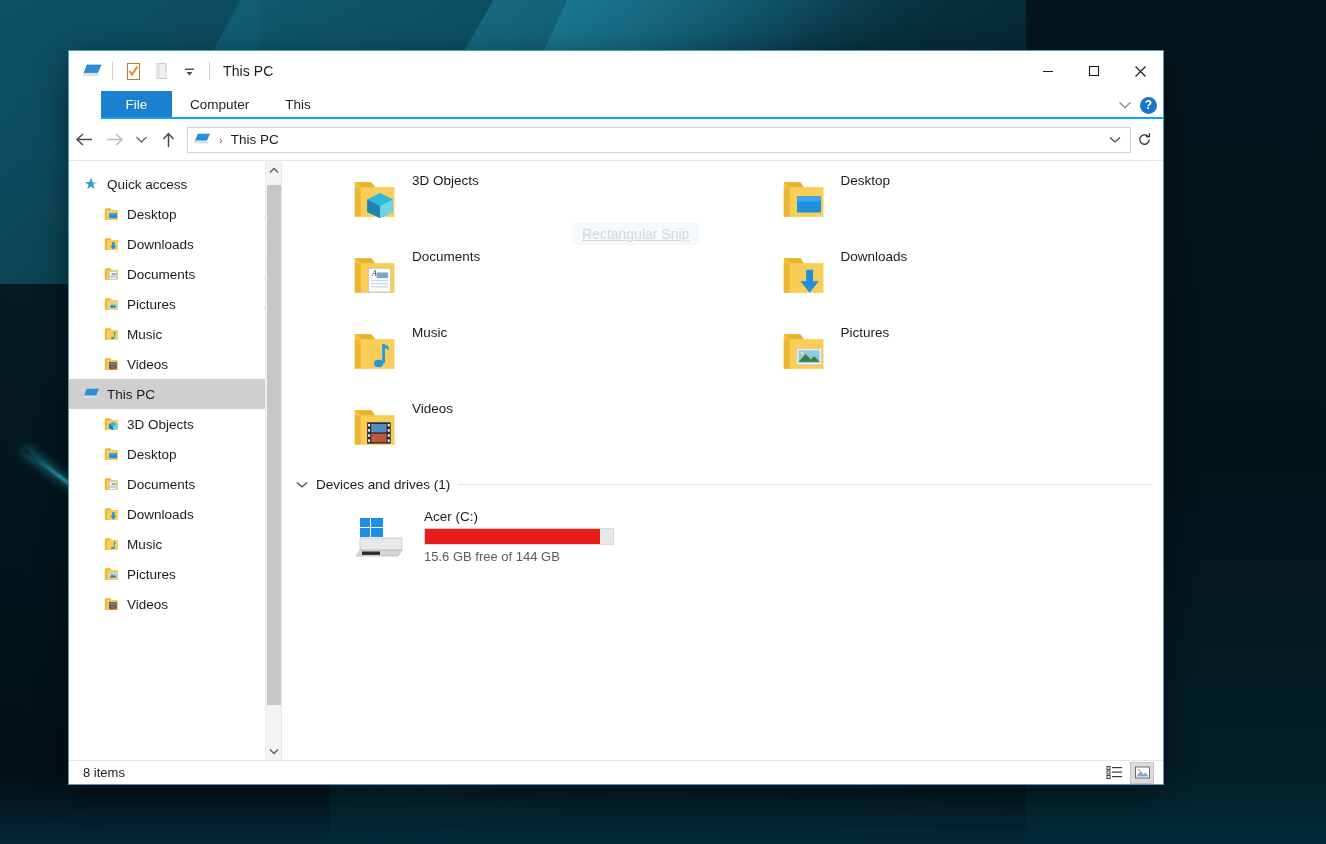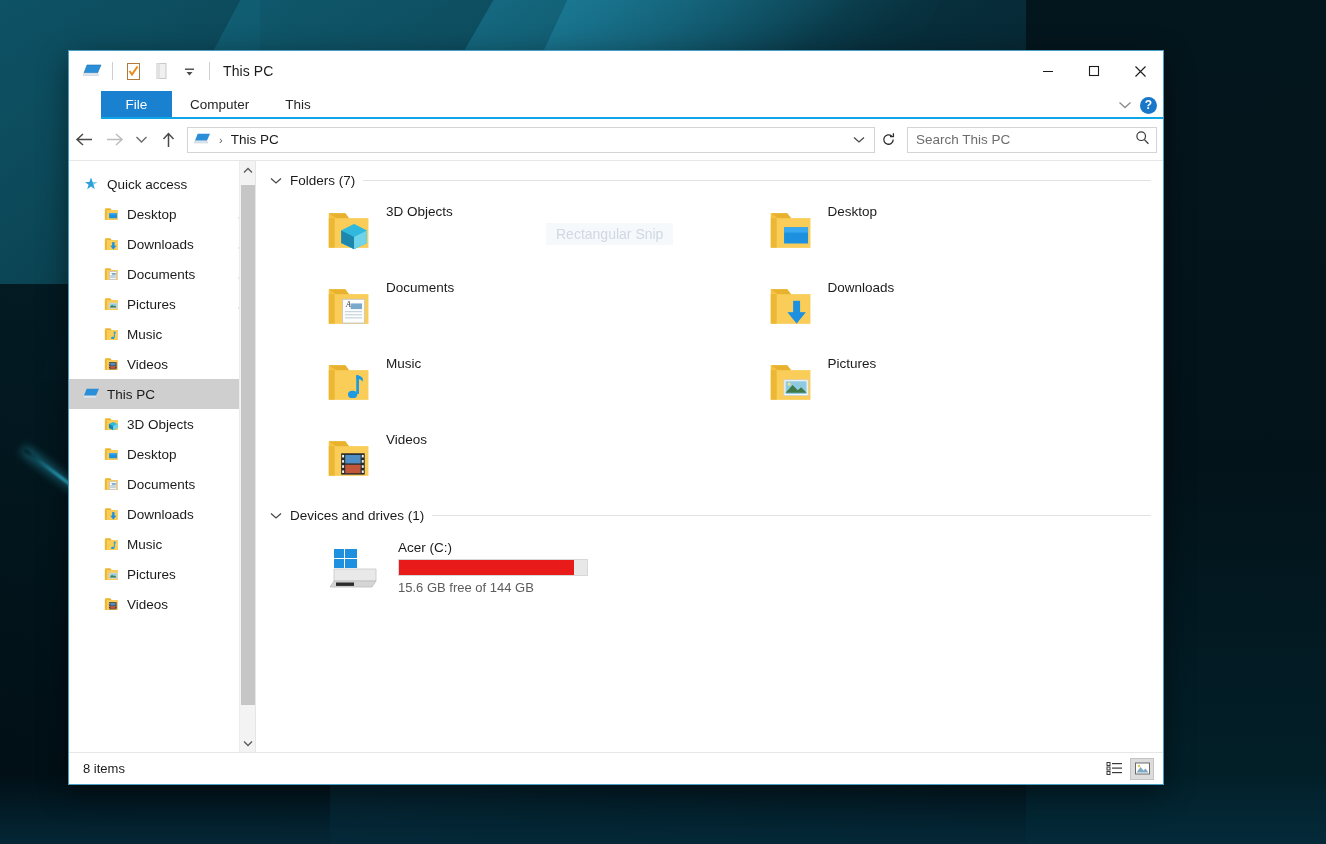--- a/index.html
+++ b/index.html
@@ -160,21 +160,21 @@
     flex: 1; border: none; outline: none;
     font-size: 13.5px; color: #555; font-family: inherit; background: transparent;
   }
   .searchbox input::placeholder { color: #6d6d6d; }
 
   
   .body {
     flex: 1; display: flex; min-height: 0; background: #fff;
   }
   .nav {
-    width: 187px; flex: none; position: relative;
+    width: 213px; flex: none; position: relative;
     background: #fff; border-right: 1px solid #e6e6e6;
     overflow: hidden;
   }
   .nav-inner { padding-top: 8px; }
   .nav-item {
     height: 30px; display: flex; align-items: center;
     font-size: 13.5px; color: #1b1b1b; position: relative;
     padding-right: 6px;
   }
   .nav-item.selected { background: #cfcfcf; }
@@ -234,26 +234,26 @@
     position: relative;
   }
   .drive-fill { height: 100%; background: #e81a1a; }
   .drive-free { font-size: 13px; color: #5c5c5c; }
 
   .watermark {
     position: absolute; left: 290px; top: 62px;
     font-size: 14px; color: rgba(120,140,165,0.30);
     background: rgba(220,232,245,0.25);
     padding: 3px 10px;
-    pointer-events: none; white-space: nowrap;
+    pointer-events: none; white-space: nowrap; text-decoration: underline;
   }
 
   
   .statusbar {
-    height: 32px; flex: none;
+    height: 24px; flex: none;
     border-top: 1px solid #e6e6e6;
     display: flex; align-items: center;
     padding: 0 10px 0 14px; background: #fff;
   }
   .status-text { font-size: 13px; color: #1b1b1b; }
   .view-btns { margin-left: auto; display: flex; gap: 6px; align-items: center; }
   .view-btn { width: 22px; height: 20px; display: flex; align-items: center; justify-content: center; }
   .view-btn.active { background: #dcdcdc; outline: 1px solid #c4c4c4; }
 </style>
 </head>
@@ -374,29 +374,20 @@
       </span>
     </div>
 
     <div class="refreshbtn">
       <svg width="15" height="15" viewBox="0 0 15 15">
         <path d="M12.2 7.5 a4.7 4.7 0 1 1 -1.5 -3.4" fill="none" stroke="#2d2d2d" stroke-width="1.3"></path>
         <path d="M12.4 1.2 L12.4 4.6 L9 4.6" fill="none" stroke="#2d2d2d" stroke-width="1.3"></path>
       </svg>
     </div>
 
-    <div class="searchbox">
-      <input type="text" placeholder="Search This PC" style="">
-      <span>
-        <svg width="15" height="15" viewBox="0 0 15 15">
-          <circle cx="6.2" cy="6.2" r="4.3" fill="none" stroke="#3a3a3a" stroke-width="1.2"></circle>
-          <path d="M9.4 9.6 L13.4 13.8" stroke="#3a3a3a" stroke-width="1.3"></path>
-        </svg>
-      </span>
-    </div>
   </div>
 
   <div class="body">
 
     <div class="nav">
       <div class="nav-inner">
           <div class="nav-item indent-0 group">
             <span class="ico">
               <svg width="16" height="16" viewBox="0 0 16 16">
       <path d="M8 1.5 L9.6 6 L14 6 L10.4 8.8 L11.8 13.2 L8 10.6 L4.2 13.2 L5.6 8.8 L2 6 L6.4 6 Z" fill="#2f9fd8"></path>
@@ -748,29 +739,20 @@
         <div class="sb-arrow">
           <svg width="10" height="7" viewBox="0 0 10 7">
               <path d="M1 1.5 L5 5.5 L9 1.5" fill="none" stroke="#5a5a5a" stroke-width="1.3"></path>
             </svg>
         </div>
       </div>
     </div>
 
     <div class="content">
 
-      <div class="section-head">
-        <span class="section-chev">
-          <svg width="12" height="8" viewBox="0 0 12 8">
-              <path d="M1 1.5 L6 6 L11 1.5" fill="none" stroke="#4a4a4a" stroke-width="1.3"></path>
-            </svg>
-        </span>
-        <span class="section-title">Folders (7)</span>
-        <span class="section-rule"></span>
-      </div>
 
       <div class="grid" id="folder-grid">
           <div class="tile">
             <span style="display: flex; align-items: center; width: 46px; flex: 0 0 auto;">
               <svg width="46" height="42" viewBox="0 0 46 42">
       <path d="M2.76 4.2 L19.32 4.2 L23 9.24 L42.32 9.24 L42.32 38.64 L2.76 38.64 Z" fill="#f5c242"></path>
       <path d="M2.76 4.2 L19.32 4.2 L23 9.24 L10.12 9.24 Z" fill="#e8b22e"></path>
       <rect x="2.76" y="9.24" width="5.98" height="29.4" fill="#ecb834"></rect>
       <g transform="translate(13.799999999999999,13.799999999999999)">
       <path d="M1.4260000000000002 7.728 L14.26 1.2880000000000003 L27.093999999999998 7.728 L27.093999999999998 20.0928 L14.26 26.2752 L1.4260000000000002 20.0928 Z" fill="#30b8dd"></path>

